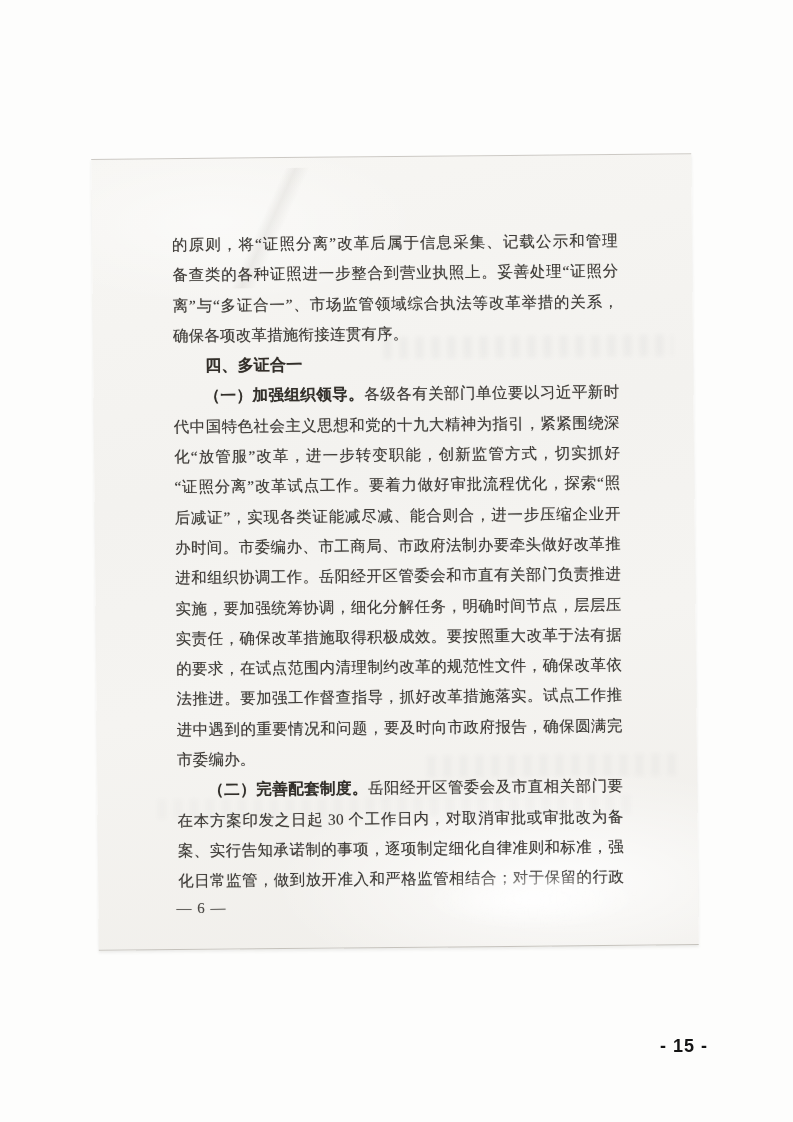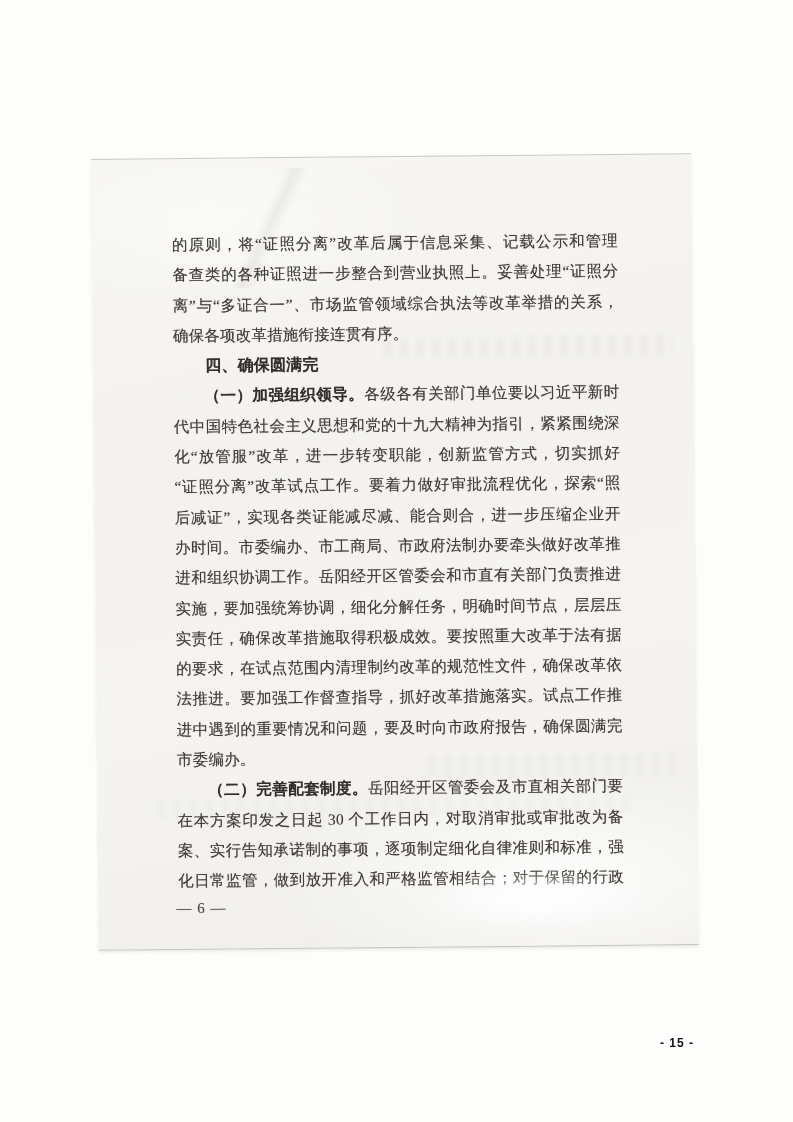--- a/index.html
+++ b/index.html
@@ -77,41 +77,41 @@
     left:78px; top:741px;
     font-size:15px;
     letter-spacing:1px;
     color:#4c4a46;
     text-shadow:0 0 0.7px rgba(70,68,64,0.5);
   }
   .pdf-pagenum {
     position:absolute;
     left:660px; top:1036px;
     font-family:"Liberation Sans","DejaVu Sans",sans-serif;
-    font-size:12px;
+    font-size:18px;
     font-weight:700;
     color:#141414;
     letter-spacing:1px;
   }
 </style>
 </head>
 <body>
 
 <div class="paper">
 
   <div class="ghost ghost-a"></div>
   <div class="ghost ghost-b"></div>
   <div class="ghost ghost-c"></div>
 
   <div class="textblock">
     <div class="line"><b></b><span>的原则，将“证照分离”改革后属于信息采集、记载公示和管理</span></div>
     <div class="line"><b></b><span>备查类的各种证照进一步整合到营业执照上。妥善处理“证照分</span></div>
     <div class="line"><b></b><span>离”与“多证合一”、市场监管领域综合执法等改革举措的关系，</span></div>
     <div class="line last"><b></b><span>确保各项改革措施衔接连贯有序。</span></div>
-    <div class="line heading"><b></b><span>四、确保圆满完</span></div>
+    <div class="line heading"><b></b><span>四、多证合一</span></div>
     <div class="line indent"><b>（一）加强组织领导。</b><span>各级各有关部门单位要以习近平新时</span></div>
     <div class="line"><b></b><span>代中国特色社会主义思想和党的十九大精神为指引，紧紧围绕深</span></div>
     <div class="line"><b></b><span>化“放管服”改革，进一步转变职能，创新监管方式，切实抓好</span></div>
     <div class="line"><b></b><span>“证照分离”改革试点工作。要着力做好审批流程优化，探索“照</span></div>
     <div class="line"><b></b><span>后减证”，实现各类证能减尽减、能合则合，进一步压缩企业开</span></div>
     <div class="line"><b></b><span>办时间。市委编办、市工商局、市政府法制办要牵头做好改革推</span></div>
     <div class="line"><b></b><span>进和组织协调工作。岳阳经开区管委会和市直有关部门负责推进</span></div>
     <div class="line"><b></b><span>实施，要加强统筹协调，细化分解任务，明确时间节点，层层压</span></div>
     <div class="line"><b></b><span>实责任，确保改革措施取得积极成效。要按照重大改革于法有据</span></div>
     <div class="line"><b></b><span>的要求，在试点范围内清理制约改革的规范性文件，确保改革依</span></div>

